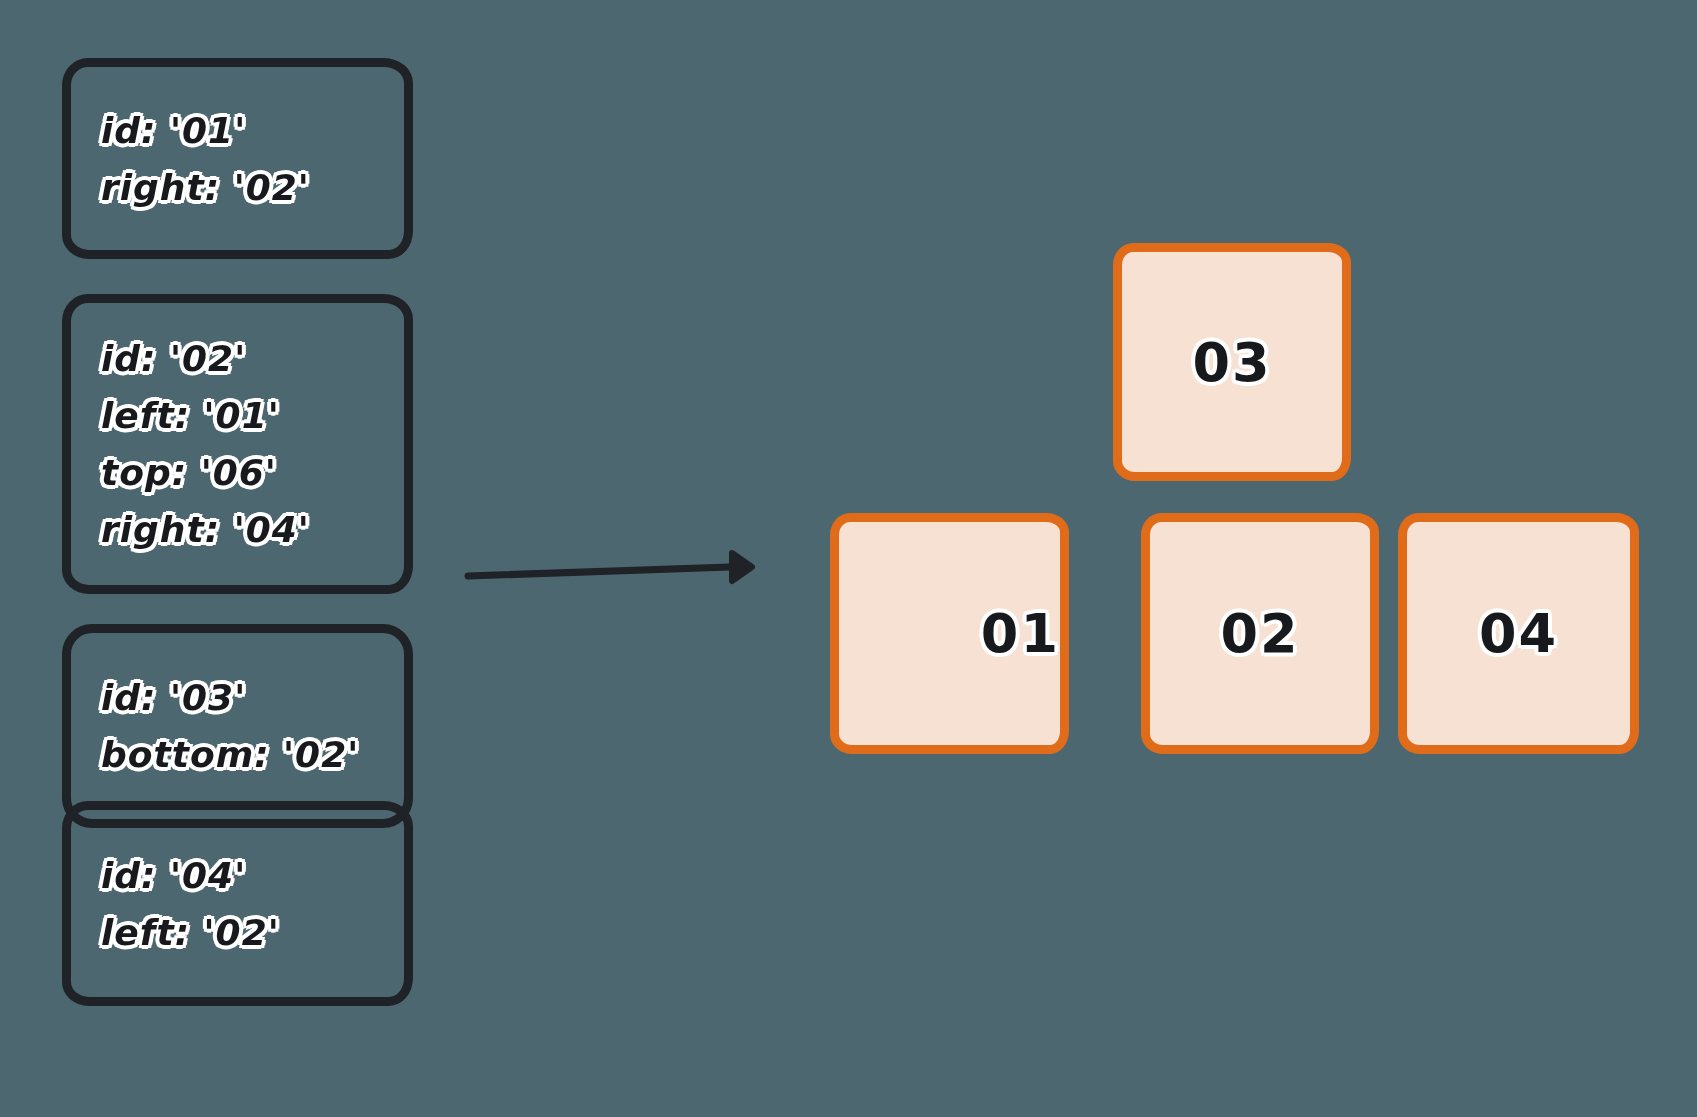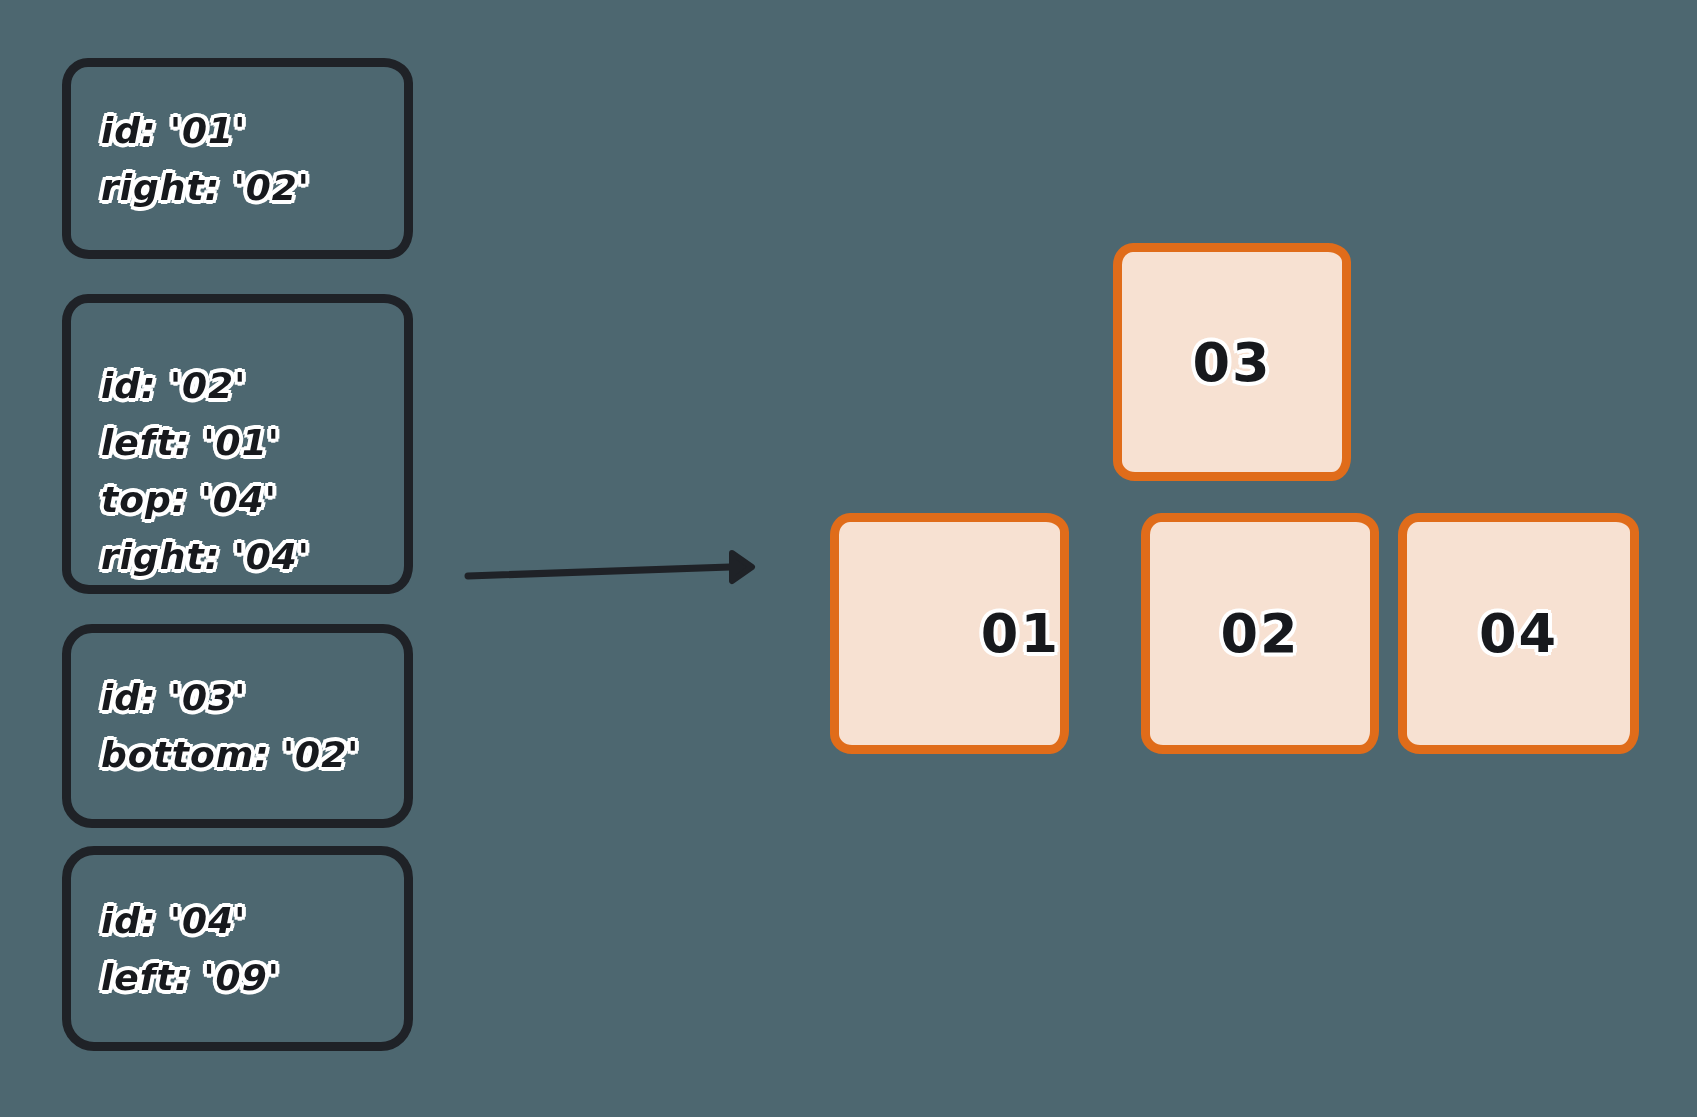--- a/index.html
+++ b/index.html
@@ -21,23 +21,23 @@
     left:62px;
     width:351px;
     border:9px solid var(--stroke);
     border-radius:26px 29px 24px 27px / 27px 25px 28px 24px;
     display:flex;
     flex-direction:column;
     justify-content:center;
     padding-left:30px;
   }
   .card-1{top:58px;height:201px;}
-  .card-2{top:294px;height:300px;justify-content:flex-end;}
+  .card-2{top:294px;height:300px;}
   .card-3{top:624px;height:204px;border-radius:30px;}
-  .card-4{top:846px;height:205px;border-radius:32px;}
+  .card-4{top:801px;height:205px;}
   .card-line{
     font-size:36px;
     font-weight:bold;
     font-style:italic;
     letter-spacing:1px;
     line-height:57px;
     color:var(--ink);
     text-shadow:
       -3px -3px 0 var(--halo), 3px -3px 0 var(--halo),
       -3px  3px 0 var(--halo), 3px  3px 0 var(--halo),
@@ -80,32 +80,32 @@
 <div class="canvas">
 
   <div class="card card-1">
     <div class="card-line">id: '01'</div>
     <div class="card-line">right: '02'</div>
   </div>
 
   <div class="card card-2">
     <div class="card-line">id: '02'</div>
     <div class="card-line">left: '01'</div>
-    <div class="card-line">top: '04'</div>
+    <div class="card-line">top: '06'</div>
     <div class="card-line">right: '04'</div>
   </div>
 
   <div class="card card-3">
     <div class="card-line">id: '03'</div>
     <div class="card-line">bottom: '02'</div>
   </div>
 
   <div class="card card-4">
     <div class="card-line">id: '04'</div>
-    <div class="card-line">left: '09'</div>
+    <div class="card-line">left: '02'</div>
   </div>
 
   <div class="arrow-wrap">
     <svg width="310" height="56" viewBox="0 0 310 56" xmlns="http://www.w3.org/2000/svg">
       <line x1="10" y1="36" x2="272" y2="27" stroke="#1f2227" stroke-width="7" stroke-linecap="round"></line>
       <path d="M274 13 L294 27 L274 41 Z" fill="#1f2227" stroke="#1f2227" stroke-width="6" stroke-linejoin="round"></path>
     </svg>
   </div>
 
   <div class="node node-03">

